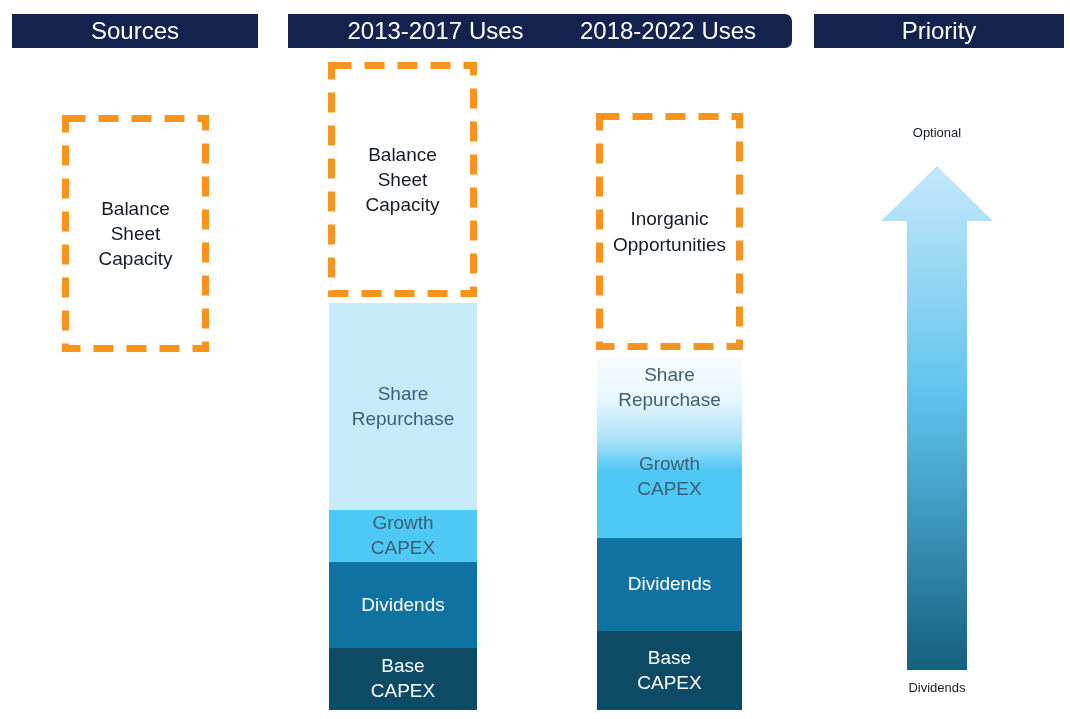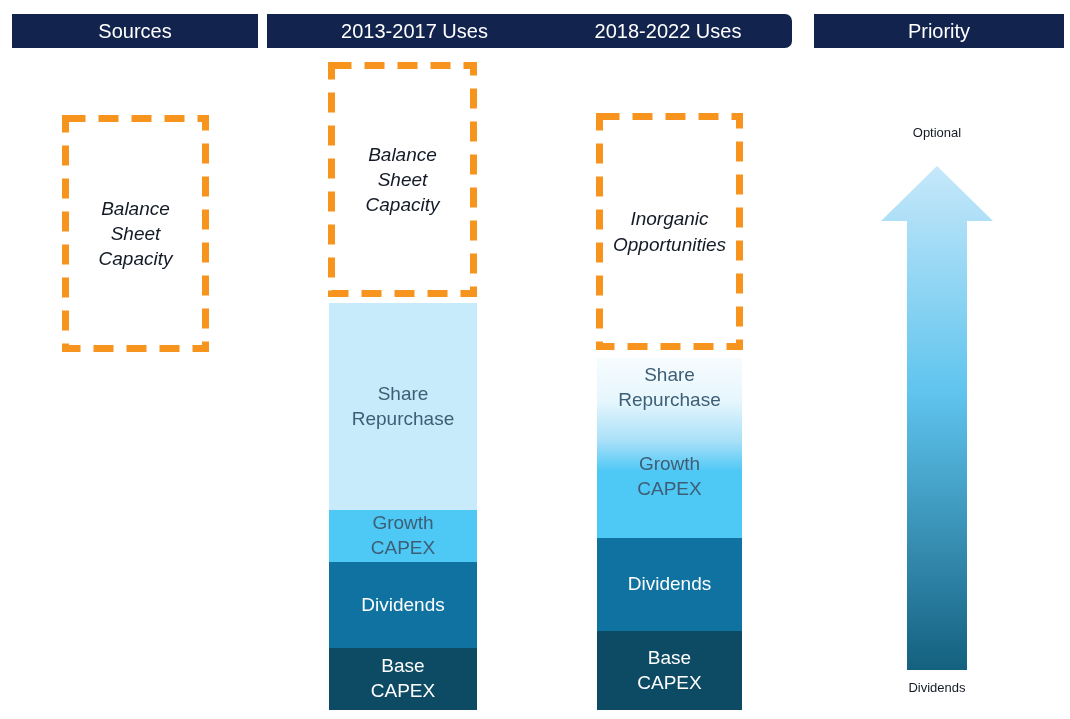--- a/index.html
+++ b/index.html
@@ -6,25 +6,25 @@
     --header-bg:#12244E; --header-text:#FFFFFF; --dashed-orange:#F7941E;
     --sky-blue:#4EC8F5; --pale-blue:#C7EBFB; --teal-blue:#0F72A0; --dark-teal:#0D4B64;
     --label-dark:#141B26; --label-slate:#3D5F76; --label-white:#FFFFFF;
     --arrow-top:#C6E8FA; --arrow-mid:#5FC4EE; --arrow-bottom:#14607F; --page-bg:#FFFFFF;
   }
   *{margin:0;padding:0;box-sizing:border-box;}
   body{background:var(--page-bg);font-family:"Liberation Sans","DejaVu Sans",sans-serif;}
   .canvas{position:relative;width:1070px;height:719px;background:var(--page-bg);overflow:hidden;}
 
   .hdr{position:absolute;top:14px;height:34px;background:var(--header-bg);
-       color:var(--header-text);font-size:20px;display:flex;align-items:center;justify-content:center;}
-  .hdr1{left:12px;width:246px;} .hdr2{left:267px;width:295px;}
+       color:var(--header-text);font-size:24px;display:flex;align-items:center;justify-content:center;}
+  .hdr1{left:12px;width:246px;} .hdr2{left:288px;width:295px;}
   .hdr3{left:544px;width:248px;border-radius:7px;} .hdr4{left:798px;width:250px;margin-left:16px;}
 
-  .dashed-box{position:absolute;display:flex;align-items:center;justify-content:center;text-align:center;font-style:italic;}
+  .dashed-box{position:absolute;display:flex;align-items:center;justify-content:center;text-align:center;}
   .dashed-box svg{position:absolute;inset:0;width:100%;height:100%;}
   .dashed-label{position:relative;color:var(--label-dark);font-size:19px;line-height:1.32;}
 
   .seg{position:absolute;display:flex;align-items:center;justify-content:center;
        text-align:center;font-size:19px;line-height:1.3;}
   .slate{color:var(--label-slate);} .white{color:var(--label-white);}
 
   .col1-dashed{left:62px;top:115px;width:147px;height:237px;}
   .col1-blue{left:63px;top:355px;width:146px;height:356px;background:var(--sky-blue);}
 

